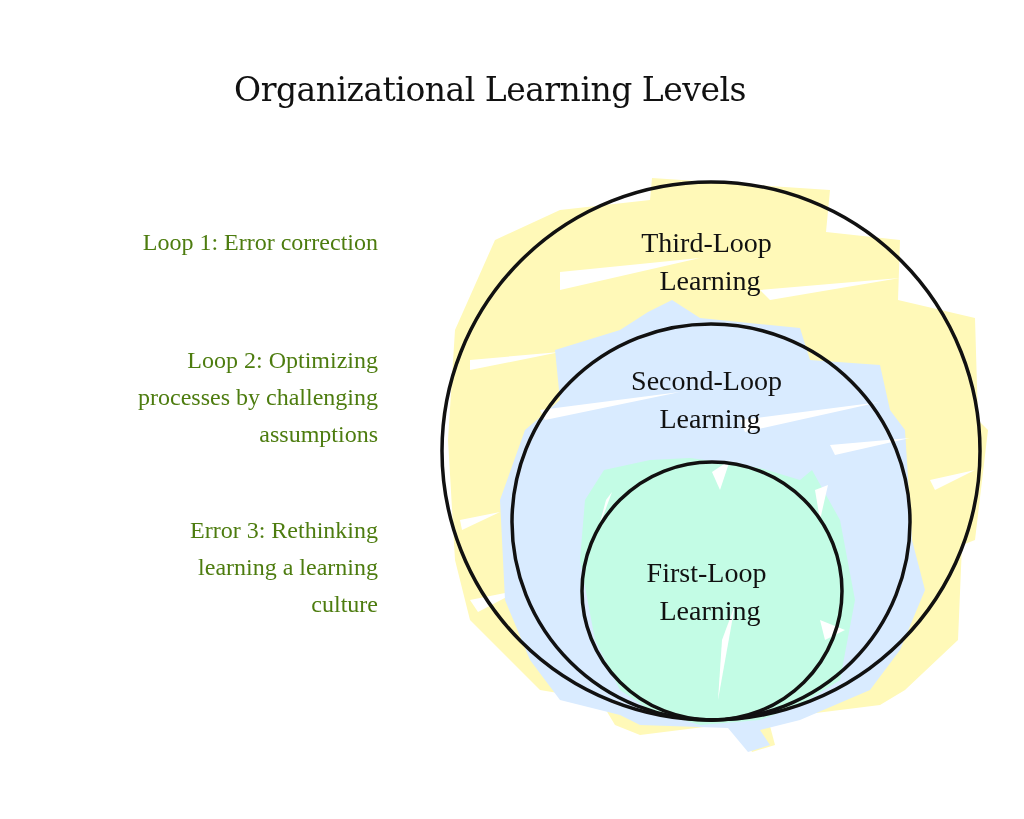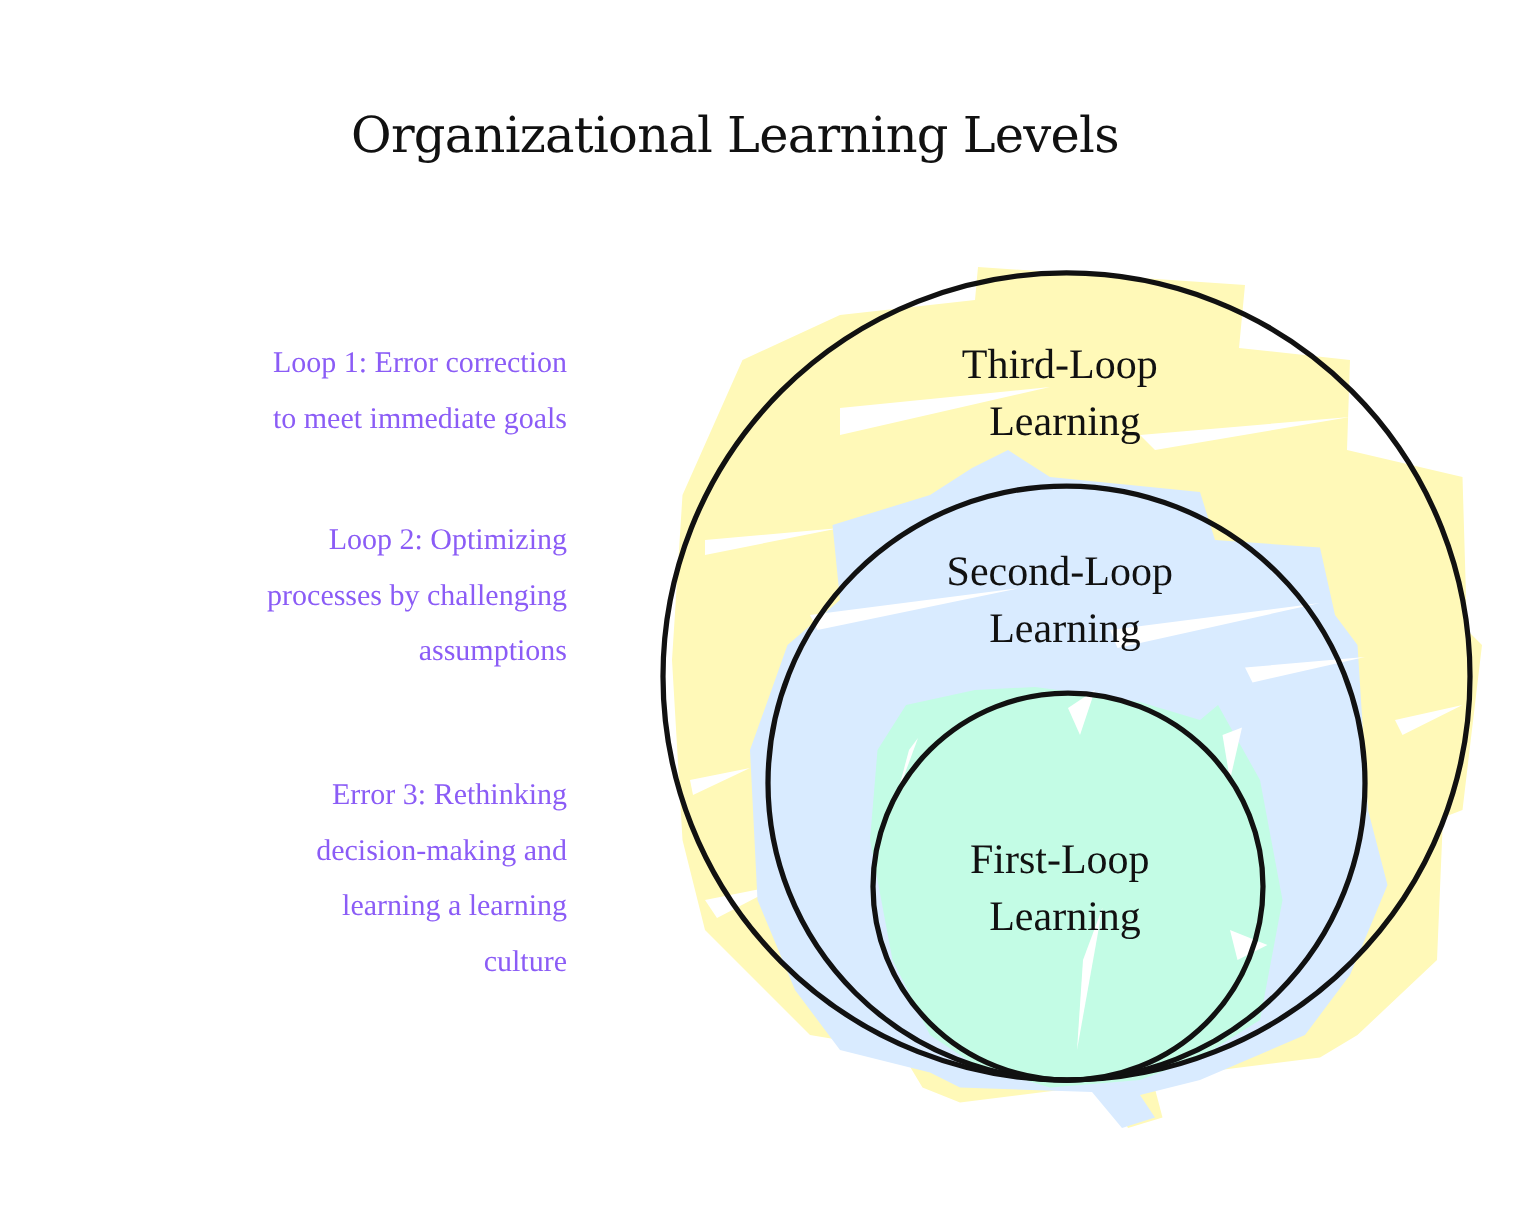--- a/index.html
+++ b/index.html
@@ -5,49 +5,47 @@
   html, body { margin: 0; padding: 0; background: #ffffff; }
   body { width: 1024px; height: 819px; position: relative; overflow: hidden; }
   .title {
     position: absolute; left: 0; top: 70px; width: 980px; text-align: center;
     font-family: "DejaVu Serif", "Liberation Serif", serif;
     font-size: 33px; color: #111111; letter-spacing: -0.5px;
   }
   .desc {
     position: absolute; right: 646px; text-align: right;
     font-family: "Liberation Serif", "DejaVu Serif", serif;
-    font-size: 20px; line-height: 37px; color: #8b5cf6;
+    font-size: 24px; line-height: 37px; color: #4d7c0f;
   }
   .desc span { display: block; white-space: nowrap; }
   #desc-0 { top: 224px; }
   #desc-1 { top: 342px; }
   #desc-2 { top: 512px; }
   svg.diagram { position: absolute; left: 0; top: 0; }
   .lbl {
     font-family: "Liberation Serif", "DejaVu Serif", serif;
     font-size: 28px; fill: #111111; text-anchor: middle;
   }
 </style>
 </head>
 <body>
 
 <div class="title">Organizational Learning Levels</div>
 
 <div class="desc" id="desc-0">
   <span>Loop 1: Error correction</span>
-  <span>to meet immediate goals</span>
 </div>
 <div class="desc" id="desc-1">
   <span>Loop 2: Optimizing</span>
   <span>processes by challenging</span>
   <span>assumptions</span>
 </div>
 <div class="desc" id="desc-2">
   <span>Error 3: Rethinking</span>
-  <span>decision-making and</span>
   <span>learning a learning</span>
   <span>culture</span>
 </div>
 
 <svg class="diagram" width="1024" height="819" viewBox="0 0 1024 819">
   <defs>
     <clipPath id="clip-outer">
         <ellipse cx="711" cy="451" rx="283" ry="282"></ellipse>
       </clipPath>
     <clipPath id="clip-mid">

